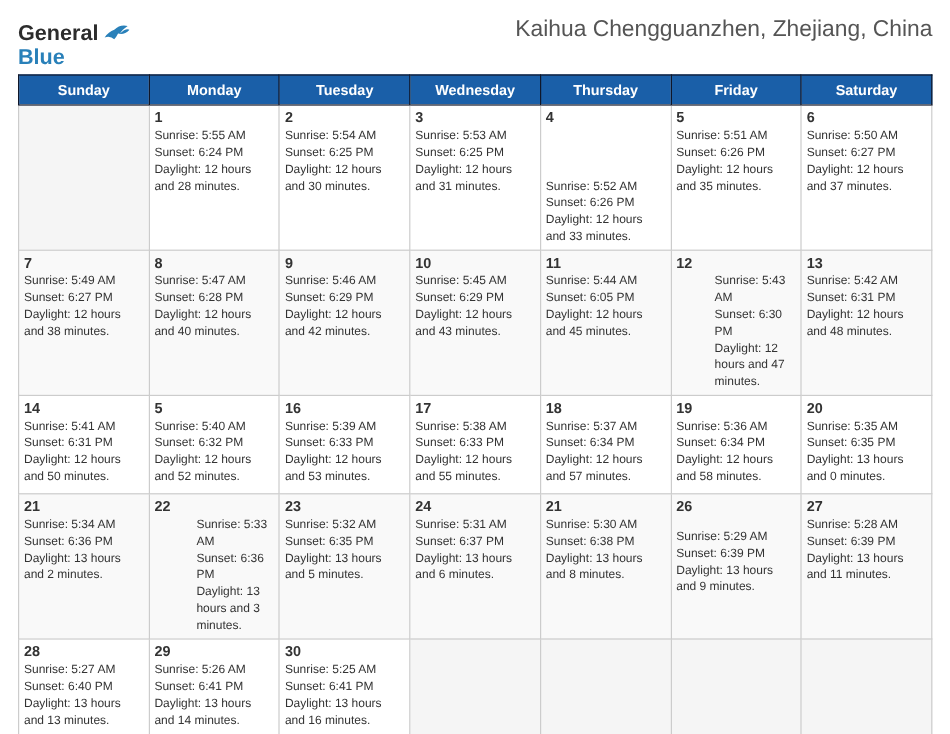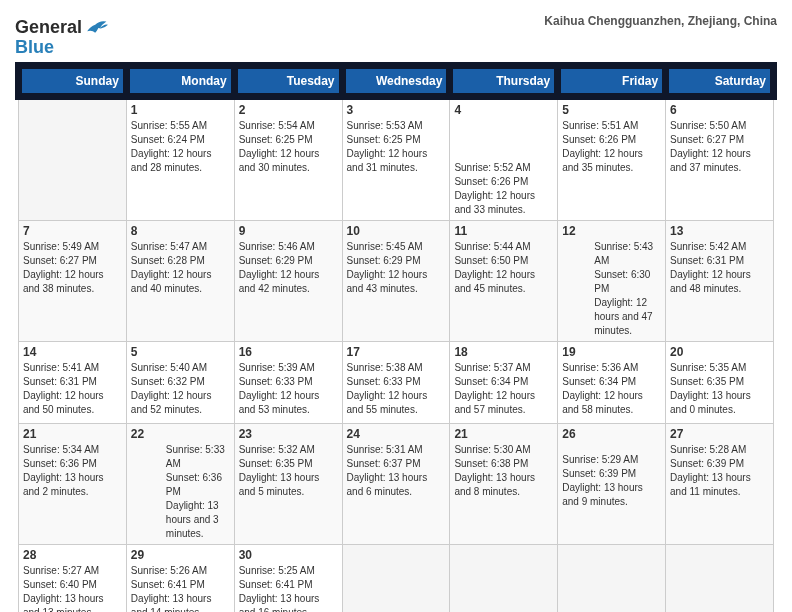--- a/index.html
+++ b/index.html
@@ -38,37 +38,37 @@
     }
     .title-area {
       text-align: right;
     }
     .month-title {
       font-size: 36px;
       font-weight: bold;
       color: #333;
     }
     .subtitle {
-      font-size: 12px;
+      font-size: 19px;
       color: #555;
-      font-weight: bold;
+      font-weight: normal;
     }
     .calendar {
       width: 100%;
       border-collapse: collapse;
       table-layout: fixed;
     }
     .calendar th {
       background-color: #1a5fa8;
       color: #fff;
       font-size: 12px;
       font-weight: bold;
       padding: 5px 4px;
-      text-align: right;
-      border: 7px solid #0f172a;
+      text-align: center;
+      border: 1px solid #0f172a;
     }
     .calendar td {
       border: 1px solid #ccc;
       vertical-align: top;
       padding: 3px 4px;
       font-size: 10px;
       color: #333;
       height: 82px;
       background: #fff;
     }
@@ -185,21 +185,21 @@
           </td>
           <td>
             <div class="day-number">10</div>
             <div class="day-info" style="white-space: pre-line;">Sunrise: 5:45 AM
 Sunset: 6:29 PM
 Daylight: 12 hours and 43 minutes.</div>
           </td>
           <td>
             <div class="day-number">11</div>
             <div class="day-info" style="white-space: pre-line;">Sunrise: 5:44 AM
-Sunset: 6:50 PM
+Sunset: 6:05 PM
 Daylight: 12 hours and 45 minutes.</div>
           </td>
           <td>
             <div class="day-number">12</div>
             <div class="day-info" style="white-space: pre-line; margin-left: 32px;">Sunrise: 5:43 AM
 Sunset: 6:30 PM
 Daylight: 12 hours and 47 minutes.</div>
           </td>
           <td>
             <div class="day-number">13</div>

